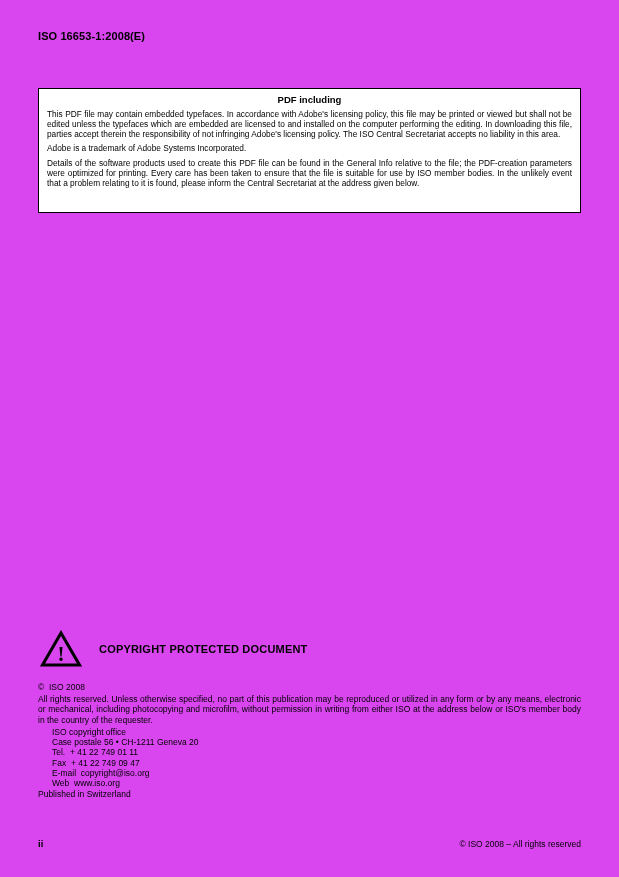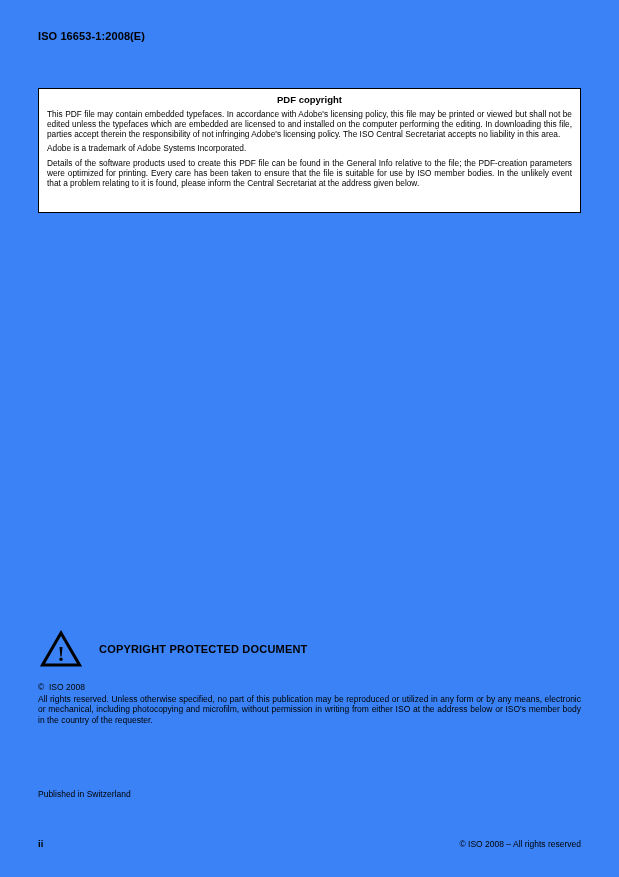--- a/index.html
+++ b/index.html
@@ -5,21 +5,21 @@
   * { margin: 0; padding: 0; box-sizing: border-box; }
   html, body { background: #e9e9e9; }
   body {
     font-family: "Liberation Sans", sans-serif;
     color: #000;
   }
   .page {
     position: relative;
     width: 619px;
     height: 877px;
-    background: #3b82f6;
+    background: #d946ef;
     margin: 0 auto;
     overflow: hidden;
   }
   .doc-ref {
     position: absolute;
     top: 30px;
     left: 38px;
     font-size: 11px;
     font-weight: bold;
     letter-spacing: 0.1px;
@@ -105,40 +105,48 @@
   .footer .footer-copy { font-size: 8.5px; }
 </style>
 </head>
 <body>
 
 <div class="page">
 
   <div class="doc-ref">ISO 16653-1:2008(E)</div>
 
   <div class="disclaimer-box">
-    <div class="disclaimer-title">PDF copyright</div>
+    <div class="disclaimer-title">PDF including</div>
     <p class="disclaimer-p">This PDF file may contain embedded typefaces. In accordance with Adobe's licensing policy, this file may be printed or viewed but shall not be edited unless the typefaces which are embedded are licensed to and installed on the computer performing the editing. In downloading this file, parties accept therein the responsibility of not infringing Adobe's licensing policy. The ISO Central Secretariat accepts no liability in this area.</p>
     <p class="disclaimer-p">Adobe is a trademark of Adobe Systems Incorporated.</p>
     <p class="disclaimer-p">Details of the software products used to create this PDF file can be found in the General Info relative to the file; the PDF-creation parameters were optimized for printing. Every care has been taken to ensure that the file is suitable for use by ISO member bodies. In the unlikely event that a problem relating to it is found, please inform the Central Secretariat at the address given below.</p>
   </div>
 
   <div class="copyright-header">
     <span class="warning-icon">
       <svg width="42" height="38" viewBox="0 0 42 38" aria-hidden="true">
         <path d="M21 3 L39.5 35 L2.5 35 Z" fill="none" stroke="#000" stroke-width="3" stroke-linejoin="miter"></path>
         <text x="21" y="31" text-anchor="middle" font-size="21" font-weight="bold" font-family="Liberation Serif, serif" fill="#000">!</text>
       </svg>
     </span>
     <span class="copyright-heading">COPYRIGHT PROTECTED DOCUMENT</span>
   </div>
 
   <div class="copyright-line">©  ISO 2008</div>
 
   <p class="rights-text">All rights reserved. Unless otherwise specified, no part of this publication may be reproduced or utilized in any form or by any means, electronic or mechanical, including photocopying and microfilm, without permission in writing from either ISO at the address below or ISO's member body in the country of the requester.</p>
 
+  <div class="address-block">
+    <div>ISO copyright office</div>
+    <div>Case postale 56 • CH-1211 Geneva 20</div>
+    <div>Tel.  + 41 22 749 01 11</div>
+    <div>Fax  + 41 22 749 09 47</div>
+    <div>E-mail  copyright@iso.org</div>
+    <div>Web  www.iso.org</div>
+  </div>
 
   <div class="published-line">Published in Switzerland</div>
 
   <div class="footer">
     <span class="page-num">ii</span>
     <span class="footer-copy">© ISO 2008 – All rights reserved</span>
   </div>
 
 </div>
 

